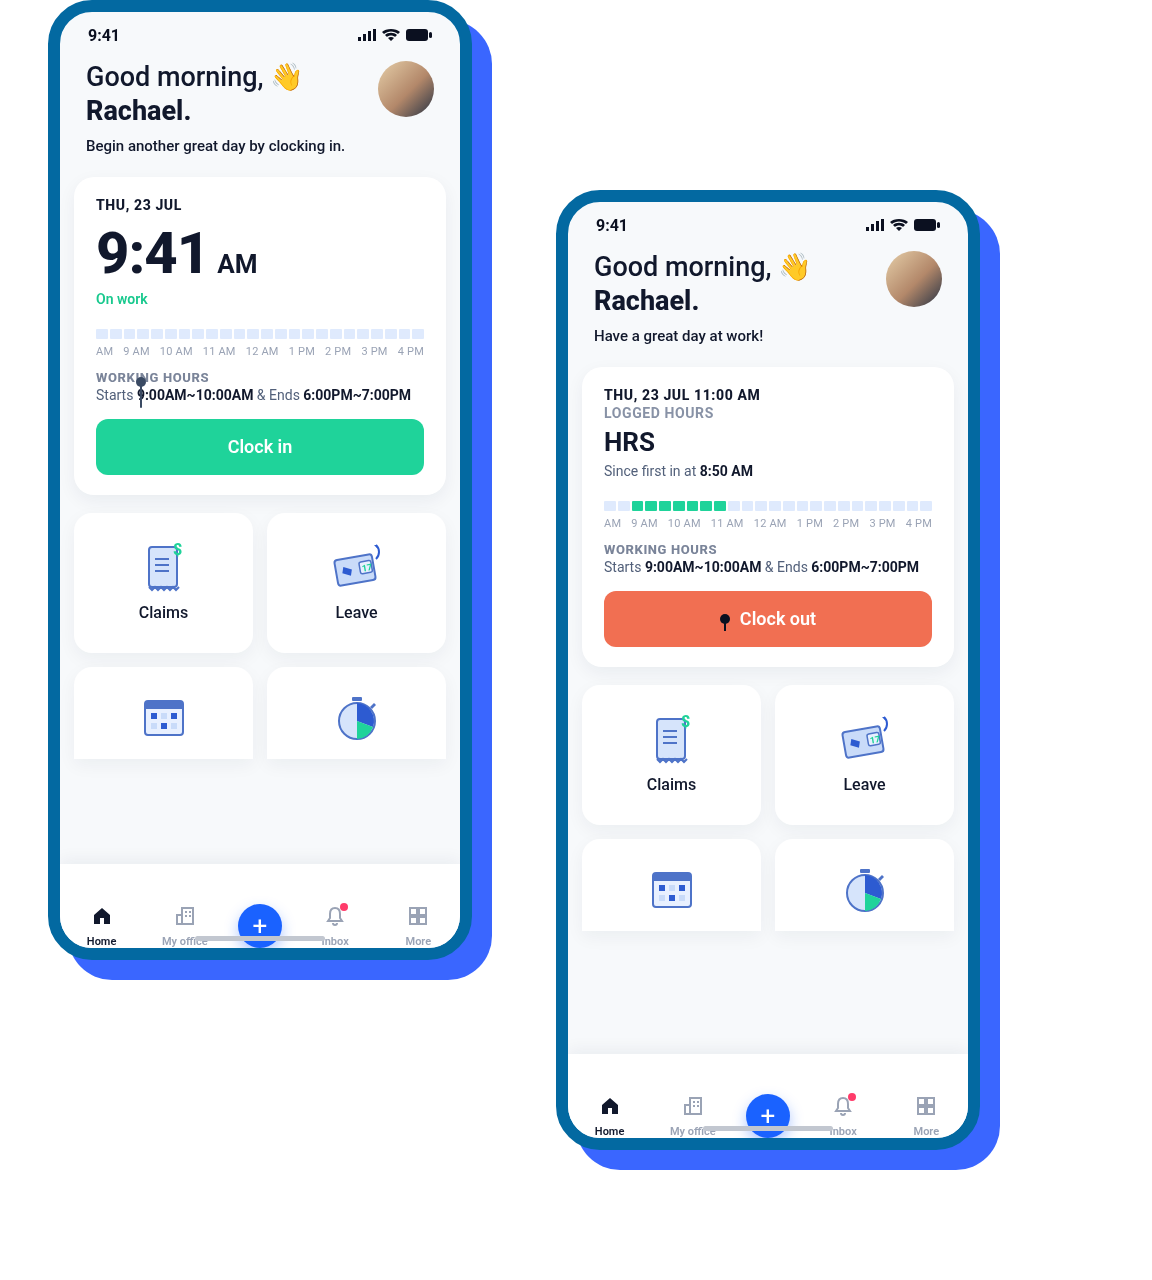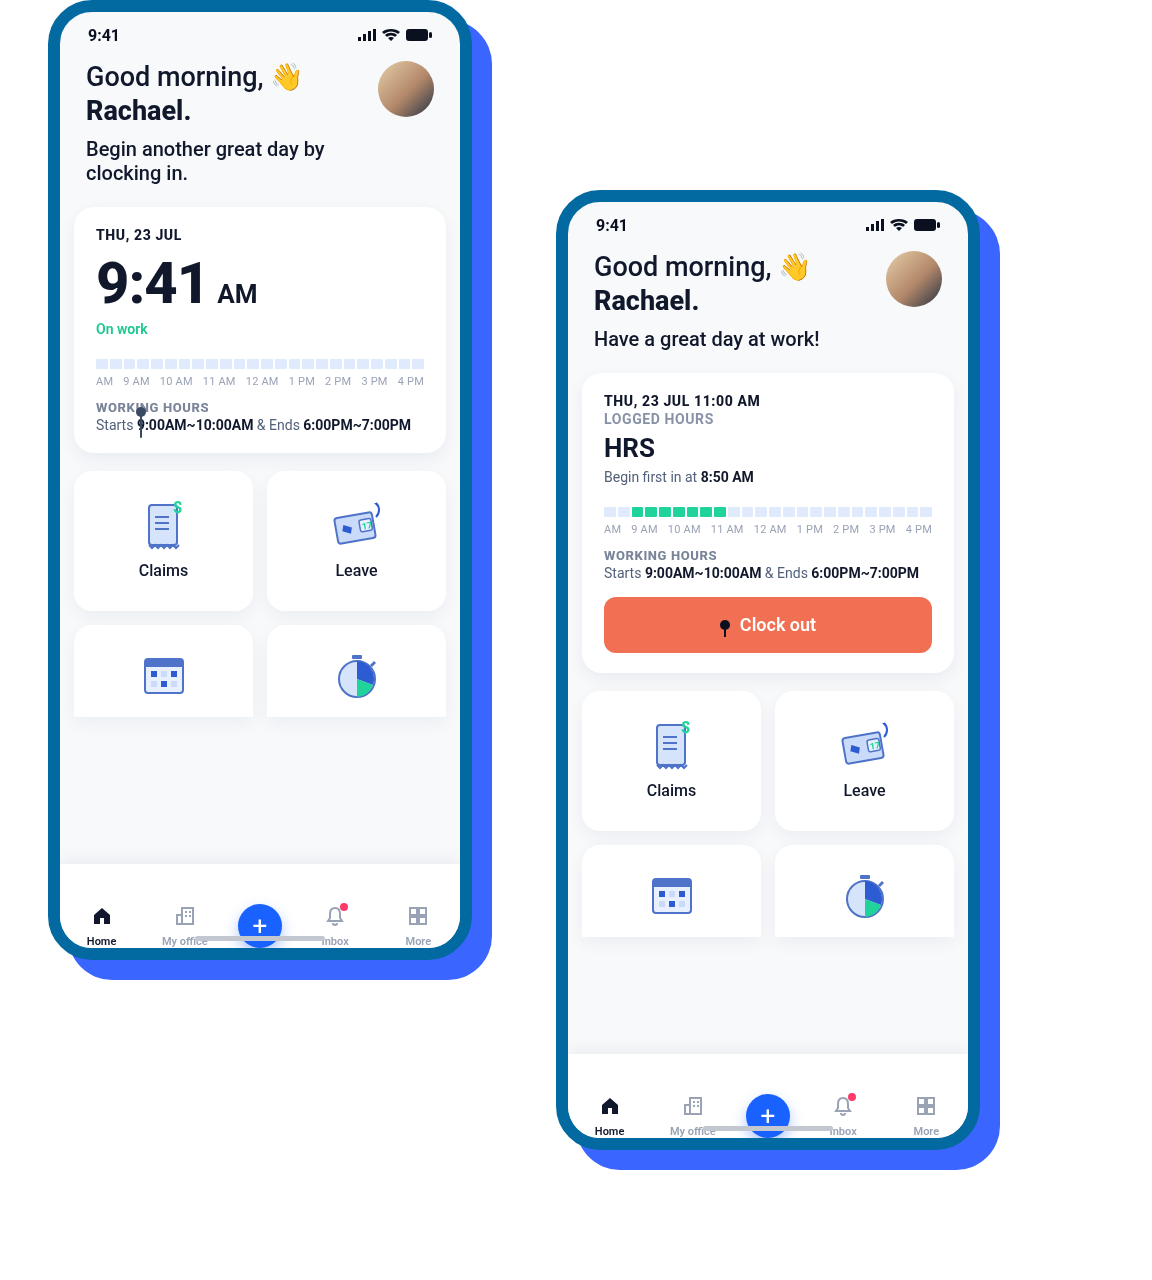--- a/index.html
+++ b/index.html
@@ -24,21 +24,21 @@
     display:flex; justify-content:space-between; align-items:center;
     padding:14px 28px 6px 28px; font-weight:700; font-size:16px; color:#0b1020;
   }
   .status-icons { display:flex; gap:6px; align-items:center; }
   .greeting {
     padding:10px 26px 16px 26px;
     display:flex; align-items:flex-start; justify-content:space-between;
   }
   .greeting h1 { font-size:27px; font-weight:500; color:#11182c; line-height:1.25;}
   .greeting h1 .name { font-weight:800; }
-  .greeting .sub { font-size:20px; color:#11182c; margin-top:8px; font-weight:500;}
+  .greeting .sub { font-size:15px; color:#11182c; margin-top:8px; font-weight:500;}
   .avatar {
     width:56px; height:56px; border-radius:50%;
     background: linear-gradient(135deg,#e6cfa9 0%, #b3886a 55%, #253143 100%);
     flex:none; margin-left:10px;
   }
   .card {
     margin:6px 14px 18px 14px;
     background:#fff; border-radius:20px;
     box-shadow:0 6px 18px rgba(20,30,60,0.06);
     padding:20px 22px;
@@ -213,20 +213,23 @@
     </div>
 
     <div class="workhours" style="position:relative;">
       <div class="wh-title">WORKING HOURS</div>
       <div class="wh-body">
         <span>Starts </span><b>9:00AM~10:00AM</b><span> &amp; Ends </span><b>6:00PM~7:00PM</b>
       </div>
       <div class="time-marker" style="left:44px; top:12px;"></div>
     </div>
 
+    <button class="big-btn green">
+      <span>Clock in</span>
+    </button>
   </div>
 
   <div class="grid">
     <div class="tile">
       <div class="iconbox">
         <svg width="58" height="50" viewBox="0 0 58 50">
             <rect x="14" y="4" width="28" height="40" rx="3" fill="#d6e4fb" stroke="#4e73c8" stroke-width="2"></rect>
             <path d="M14 44 l3 3 l3 -3 l3 3 l3 -3 l3 3 l3 -3 l3 3 l3 -3 l3 3 l3 -3" fill="none" stroke="#4e73c8" stroke-width="2"></path>
             <text x="38" y="12" font-size="16" font-weight="800" fill="#1fd39a">$</text>
             <line x1="20" y1="16" x2="34" y2="16" stroke="#4e73c8" stroke-width="2"></line>
@@ -355,21 +358,21 @@
     <div class="avatar"></div>
   </div>
 
   <div class="card">
     <div class="date-line">THU, 23 JUL 11:00 AM</div>
     <div class="sub-line">LOGGED HOURS</div>
     <div class="big-time">
       <span class="suffix">HRS</span>
     </div>
     <div class="since">
-      <span>Begin first in at </span><b>8:50 AM</b>
+      <span>Since first in at </span><b>8:50 AM</b>
     </div>
 
     <div class="timeline">
       <div class="tick-row">
         <div class="tick"></div>
           <div class="tick"></div>
           <div class="tick on"></div>
           <div class="tick on"></div>
           <div class="tick on"></div>
           <div class="tick on"></div>

